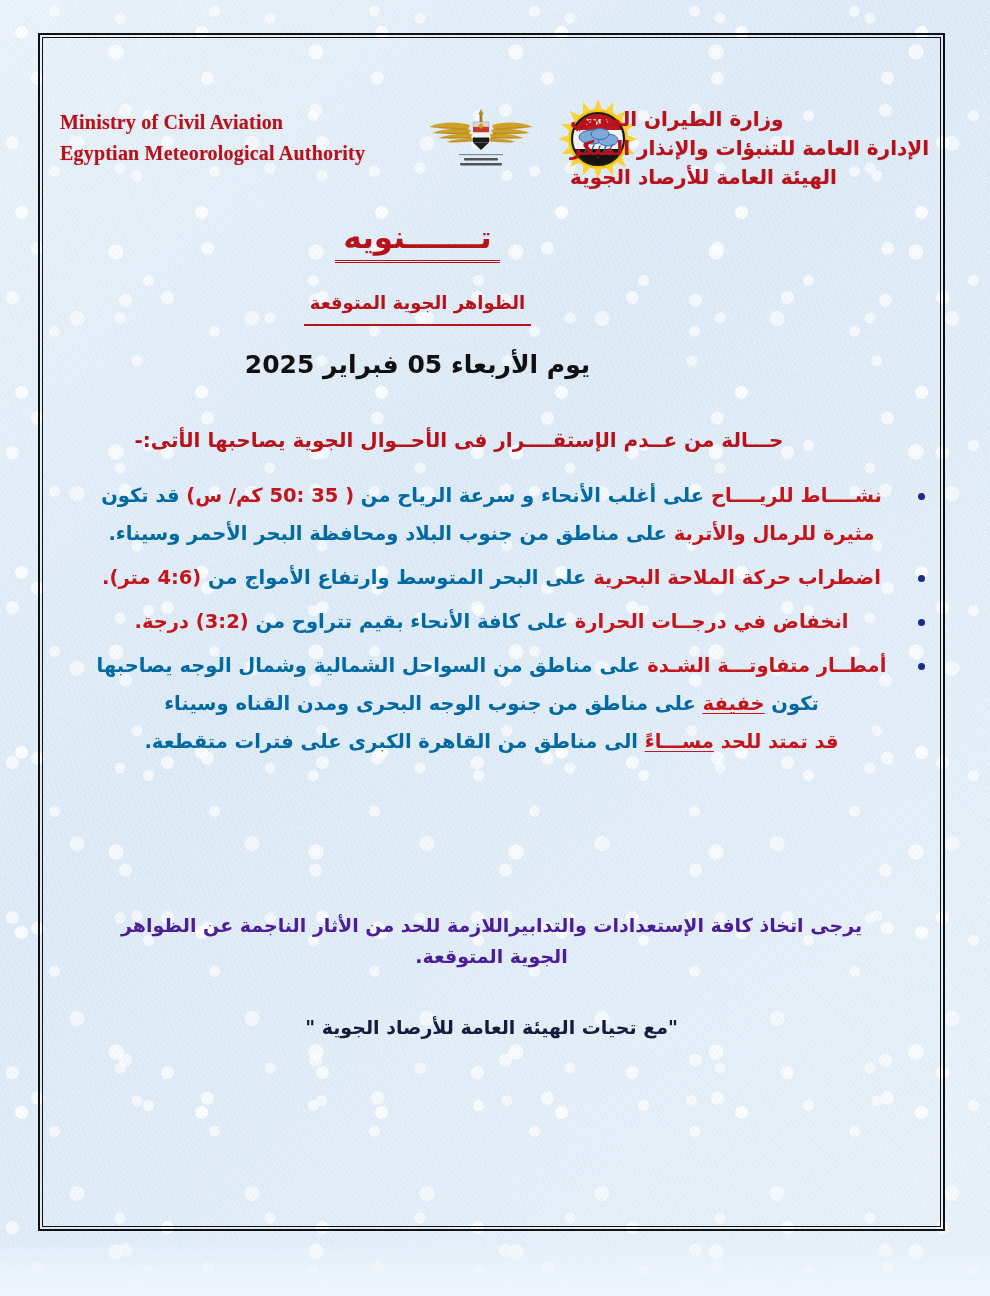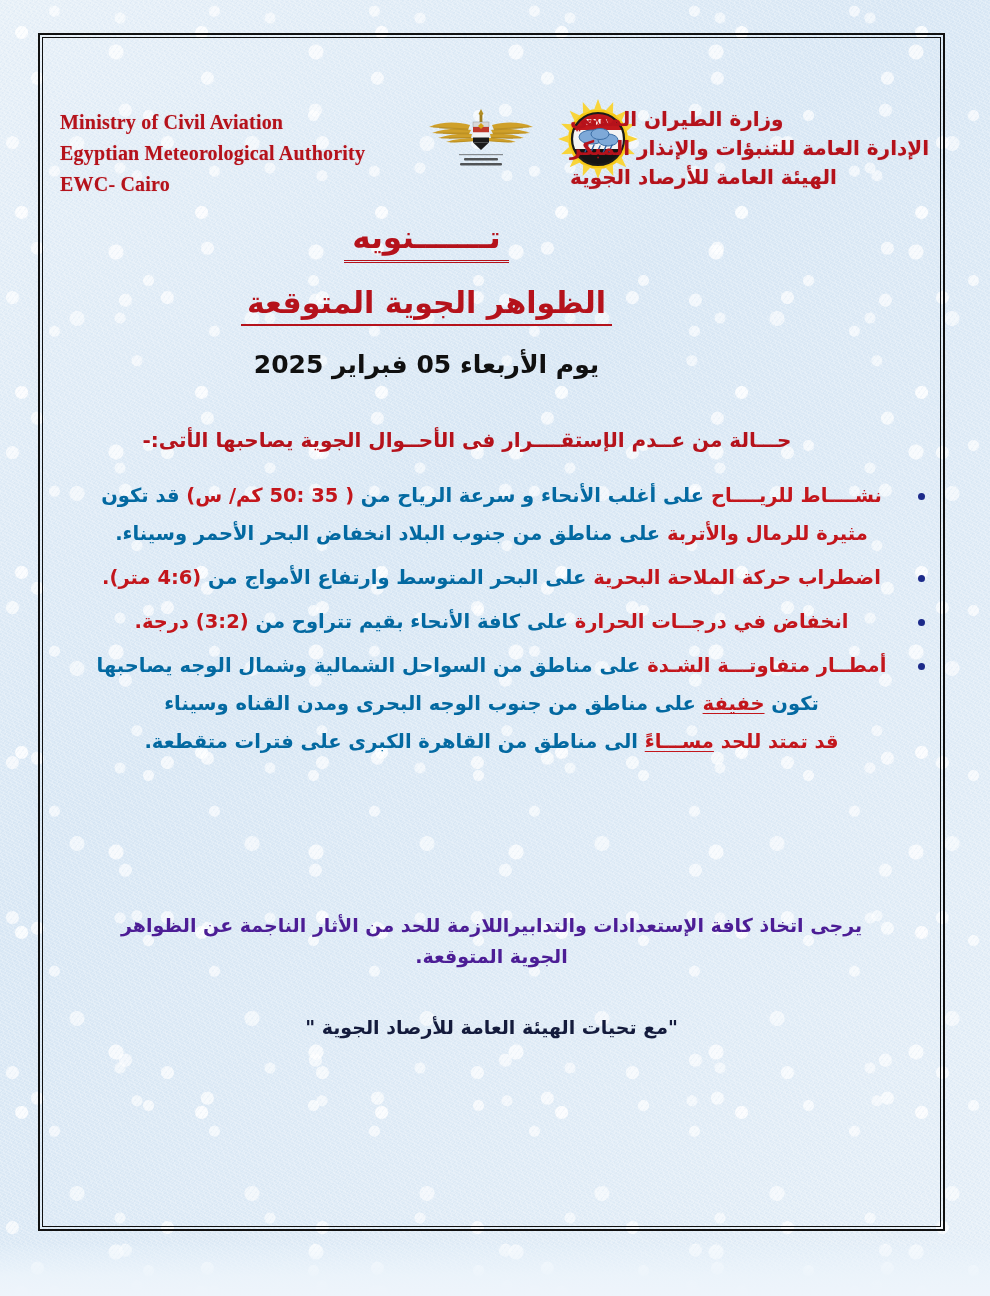--- a/index.html
+++ b/index.html
@@ -126,60 +126,59 @@
     width: 84px; height: 84px;
   }
 
   
   .title-block {
     position: absolute;
     left: 0; top: 180px;
     width: 751px;
     text-align: center;
     direction: rtl;
-    padding-left: 9px;
   }
   .t-notice {
     font-family: "DejaVu Sans", "Liberation Sans", sans-serif;
     font-weight: bold;
     font-size: 31px;
     color: #b5121b;
     letter-spacing: 1px;
     display: inline-block;
     border-bottom: 3px double #b5121b;
     padding: 0 8px 3px 8px;
     line-height: 40px;
   }
   .t-subject-wrap {
     margin-top: 22px;
   }
   .t-subject {
     font-family: "DejaVu Sans", "Liberation Sans", sans-serif;
     font-weight: bold;
-    font-size: 30px;
+    font-size: 18px;
     color: #b5121b;
     display: inline-block;
     border-bottom: 2px solid #b5121b;
     padding: 0 6px 3px 6px;
     line-height: 36px;
   }
   .t-date-wrap { margin-top: 22px; }
   .t-date {
     font-family: "DejaVu Sans", "Liberation Sans", sans-serif;
     font-weight: bold;
     font-size: 25px;
     color: #101010;
     line-height: 34px;
     direction: rtl;
   }
 
   
   .intro {
     position: absolute;
-    left: 12px; top: 388px;
+    left: 4px; top: 388px;
     width: 826px;
     text-align: center;
     direction: rtl;
     font-family: "DejaVu Sans", "Liberation Sans", sans-serif;
     font-weight: bold;
     font-size: 20px;
     color: #b5121b;
     line-height: 30px;
     letter-spacing: .2px;
   }
@@ -255,21 +254,20 @@
 <div class="frame-outer"></div>
 <div class="frame-inner"></div>
 
 <div class="content">
 
   <div class="header">
 
     <div class="hdr-en">
       <div>Ministry of Civil Aviation</div>
       <div>Egyptian Meteorological Authority</div>
-      <div>EWC- Cairo</div>
     </div>
 
     <div class="logo-mca">
       <svg viewBox="0 0 112 72" width="112" height="72" aria-hidden="true">
 
         <g fill="#cfa02a">
           <path d="M45 22 C34 19, 18 18, 4 24 C16 25, 28 26, 43 27 Z"></path>
           <path d="M46 27 C35 25, 20 25, 7 30 C19 31, 30 31, 44 31 Z"></path>
           <path d="M47 31 C37 30, 24 31, 13 35 C24 36, 34 35, 46 35 Z"></path>
           <path d="M48 35 C40 35, 30 36, 21 39 C31 40, 39 39, 48 38 Z"></path>
@@ -419,21 +417,21 @@
   <div class="intro">حـــالة من عــدم الإستقــــرار فى الأحــوال الجوية يصاحبها الأتى:-</div>
 
   <div class="bullets">
 
     <div class="bullet">
       <span class="dot"></span>
       <span class="ln">
         <span class="r">نشــــاط للريــــاح</span><span class="b"> على أغلب الأنحاء و سرعة الرياح من </span><span class="r">( 35 :50 كم/ س)</span><span class="b"> قد تكون</span>
       </span>
       <span class="ln">
-        <span class="r">مثيرة للرمال والأتربة</span><span class="b"> على مناطق من جنوب البلاد انخفاض البحر الأحمر وسيناء.</span>
+        <span class="r">مثيرة للرمال والأتربة</span><span class="b"> على مناطق من جنوب البلاد ومحافظة البحر الأحمر وسيناء.</span>
       </span>
     </div>
 
     <div class="bullet">
       <span class="dot"></span>
       <span class="ln">
         <span class="r">اضطراب حركة الملاحة البحرية</span><span class="b"> على البحر المتوسط وارتفاع الأمواج من </span><span class="r">(4:6 متر).</span>
       </span>
     </div>
 

